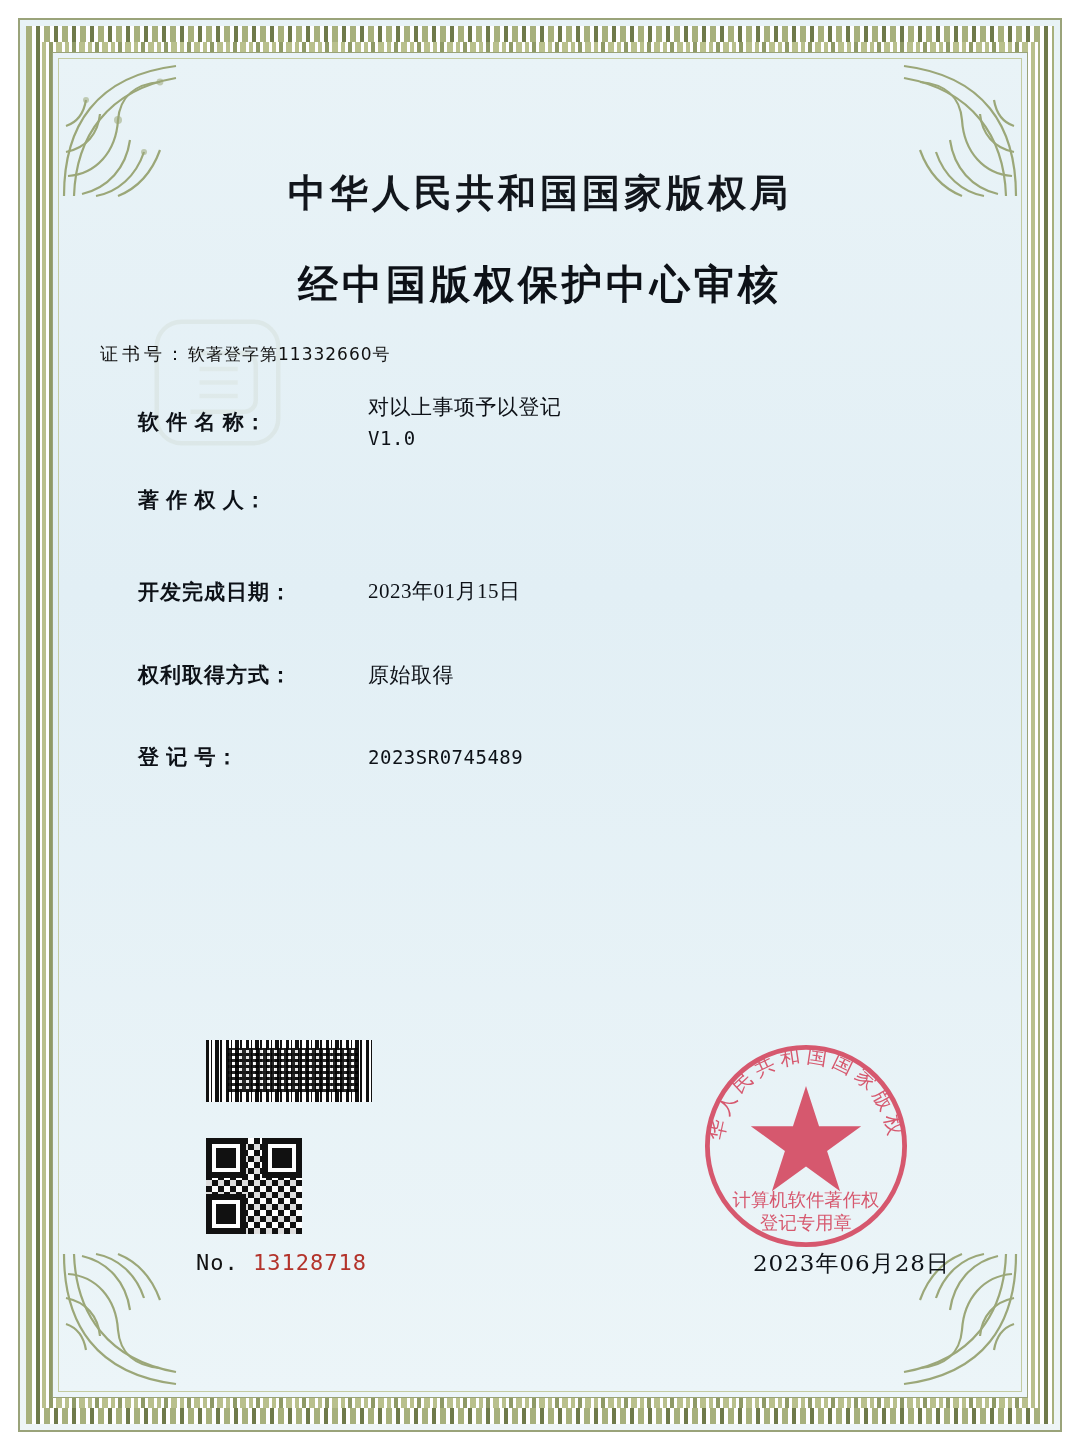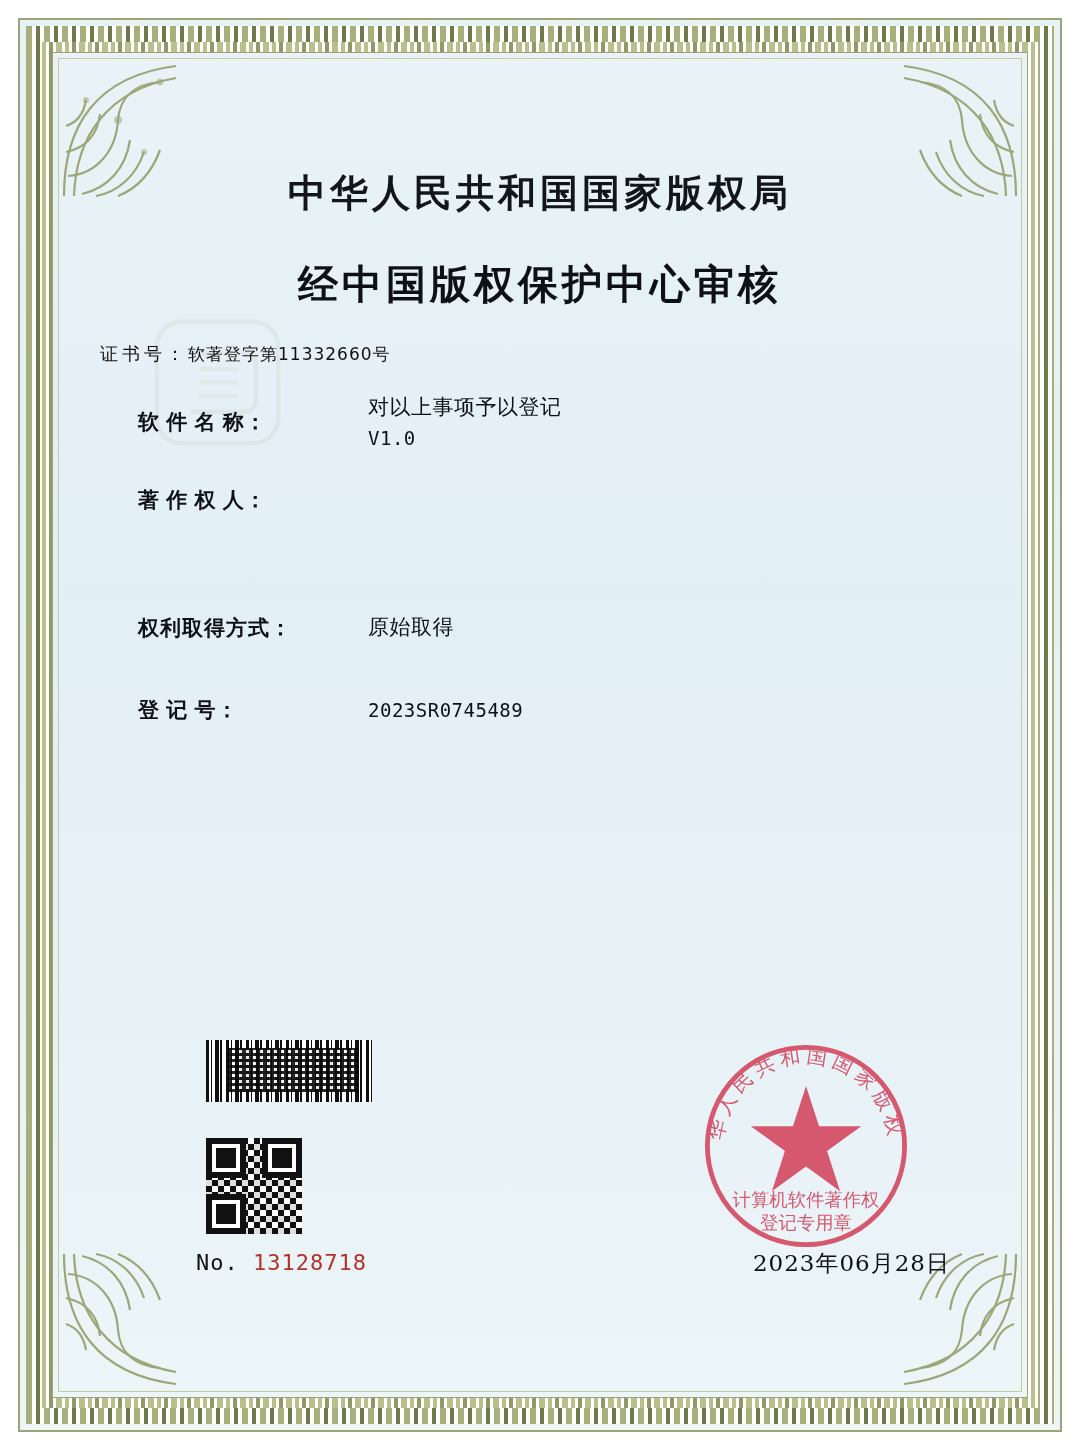--- a/index.html
+++ b/index.html
@@ -370,20 +370,24 @@
       </div>
 
       <div class="gap-md"></div>
 
       <div class="field-row">
         <div class="field-label">著 作 权 人：</div>
       </div>
 
       <div class="gap-lg"></div>
 
+      <div class="field-row">
+        <div class="field-label">开发完成日期：</div>
+        <div class="field-value">2023年01月15日</div>
+      </div>
 
       <div class="gap-md"></div>
 
 
       <div class="gap-md"></div>
 
       <div class="field-row">
         <div class="field-label">权利取得方式：</div>
         <div class="field-value">原始取得</div>
       </div>

